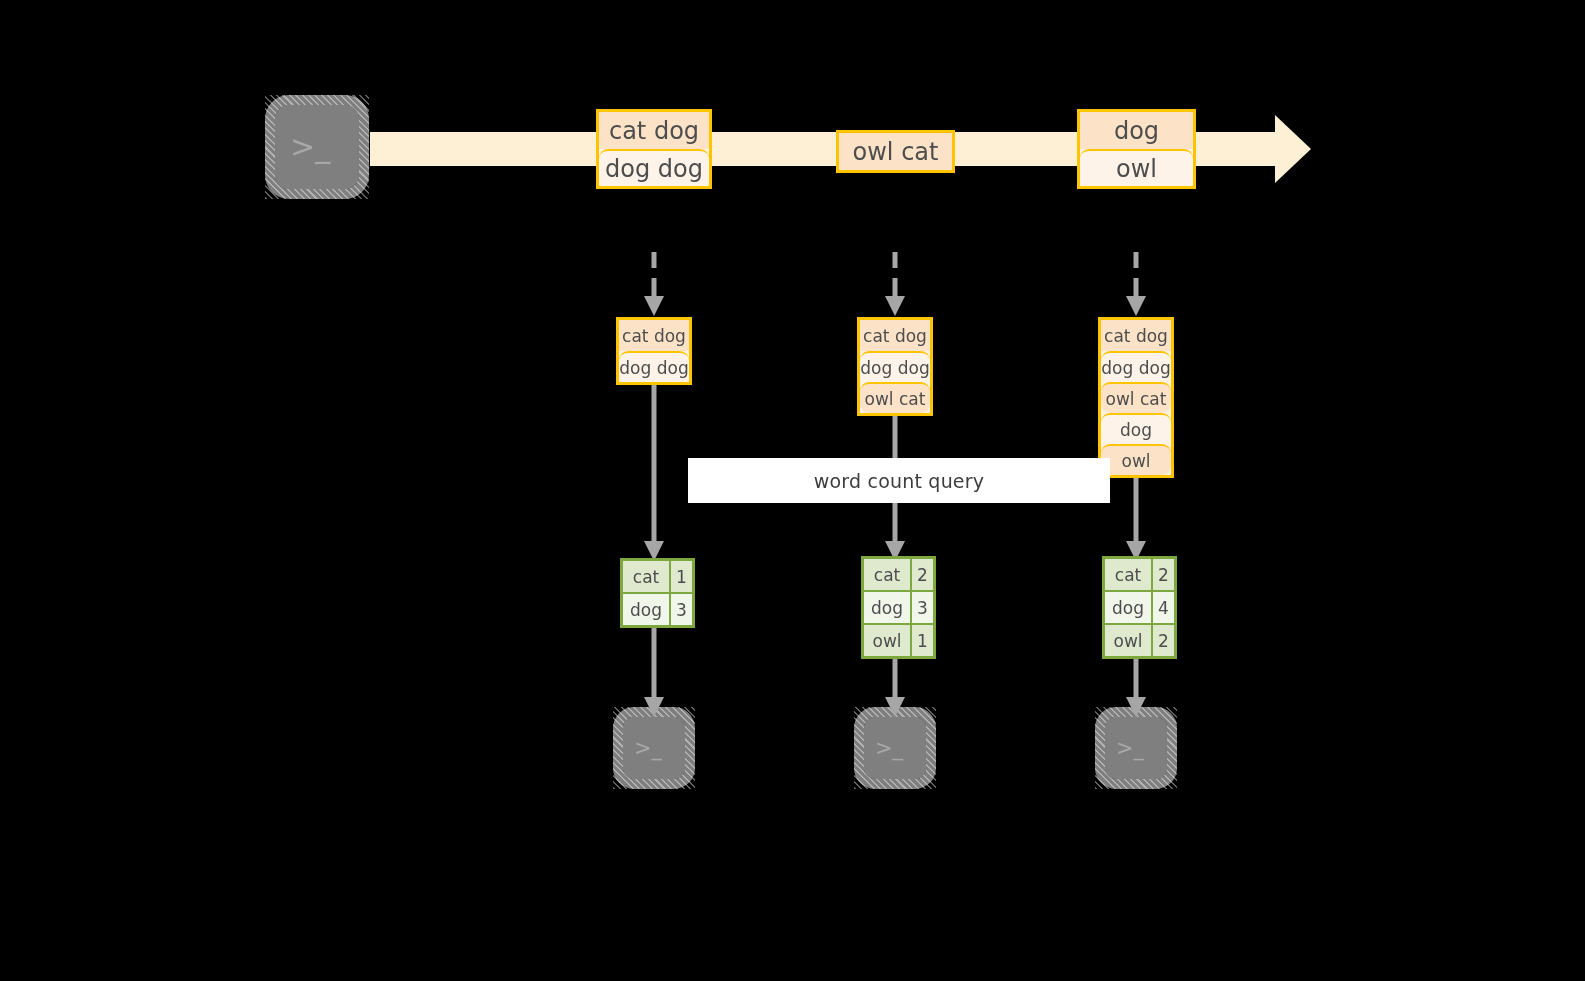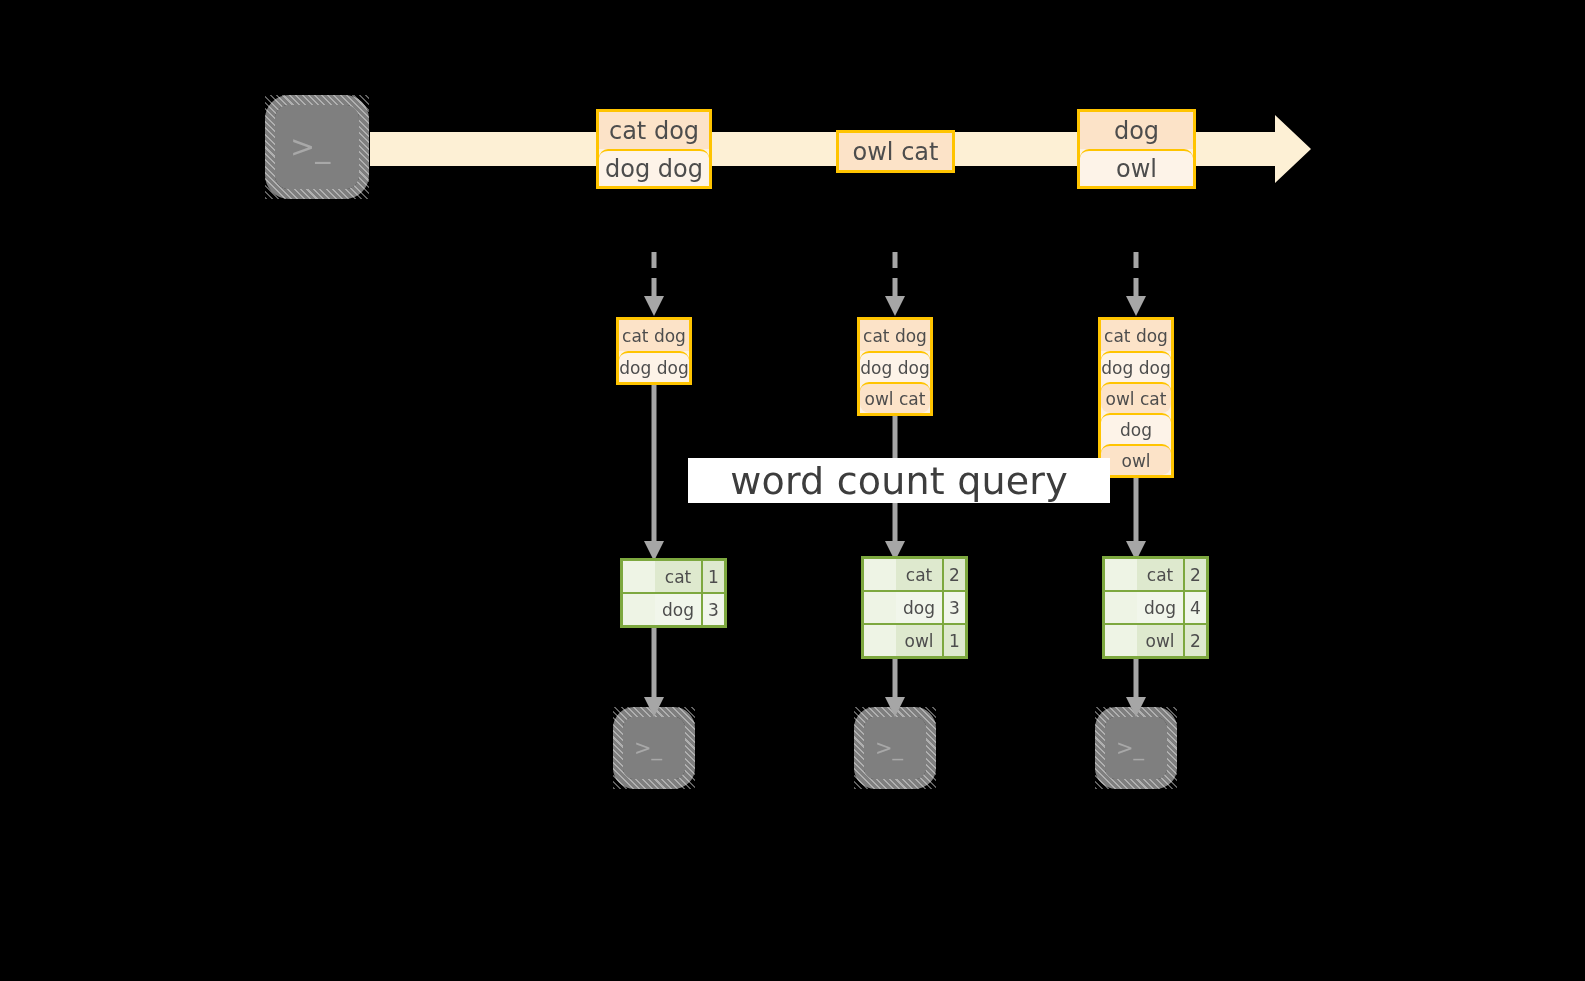--- a/index.html
+++ b/index.html
@@ -101,21 +101,20 @@
     box-sizing: border-box;
     border: 3px solid #7DA83F;
     background: #EEF4E5;
     z-index: 5;
     display: flex;
     flex-direction: column;
   }
   .res-table .row {
     display: flex;
     height: 31px;
-    padding-left: 32px;
   }
   .res-table .row + .row { border-top: 2px solid #7DA83F; }
   .res-table .row.shade .c { background: #DEE9CE; }
   .res-table .row.light .c { background: #F1F6EB; }
   .res-table .c {
     box-sizing: border-box;
     display: flex;
     align-items: center;
     justify-content: center;
     color: #4d4d4d;
@@ -138,21 +137,21 @@
     top: 458px;
     width: 422px;
     height: 45px;
     background: #FFFFFF;
     z-index: 6;
     display: flex;
     align-items: center;
     justify-content: center;
   }
   #query-banner .label {
-    font-size: 38px;
+    font-size: 19px;
     color: #3d3d3d;
     white-space: nowrap;
     letter-spacing: 0.2px;
   }
 </style>
 </head>
 <body>
 
 <div id="canvas">
 

